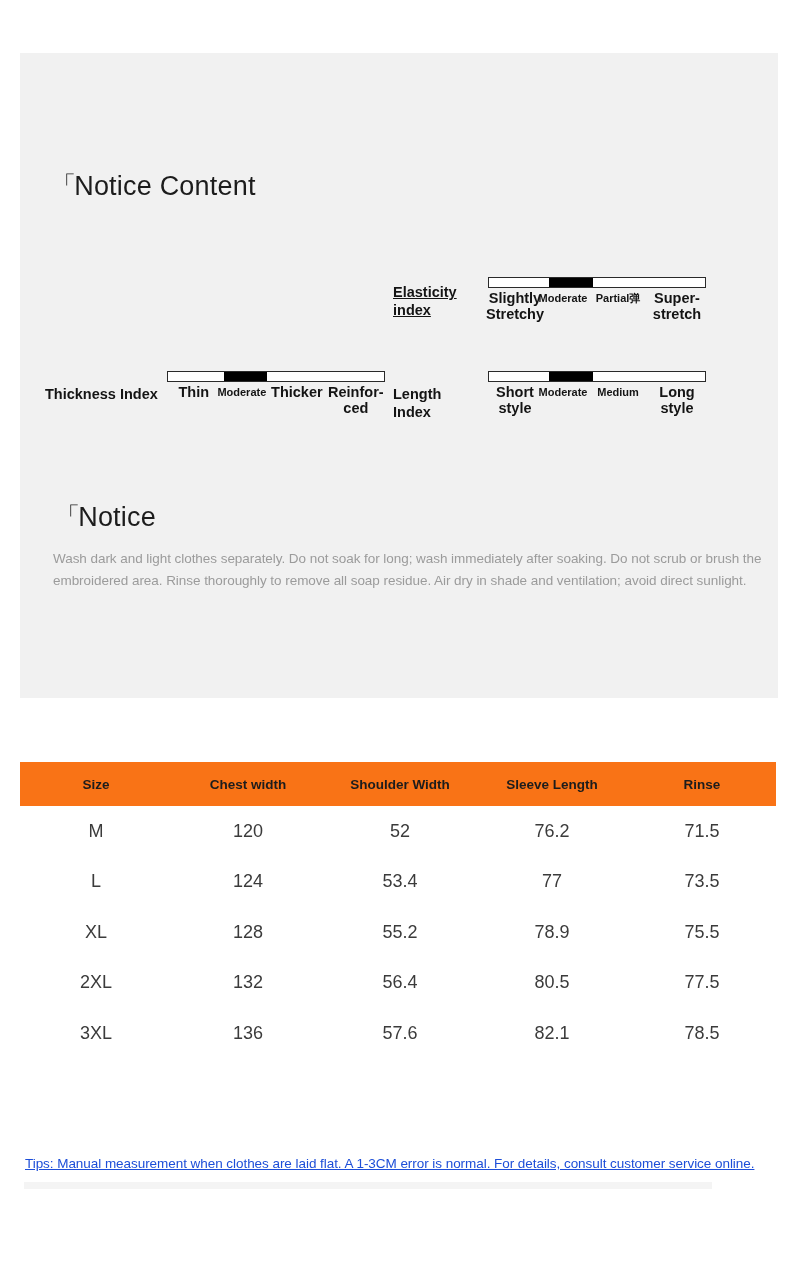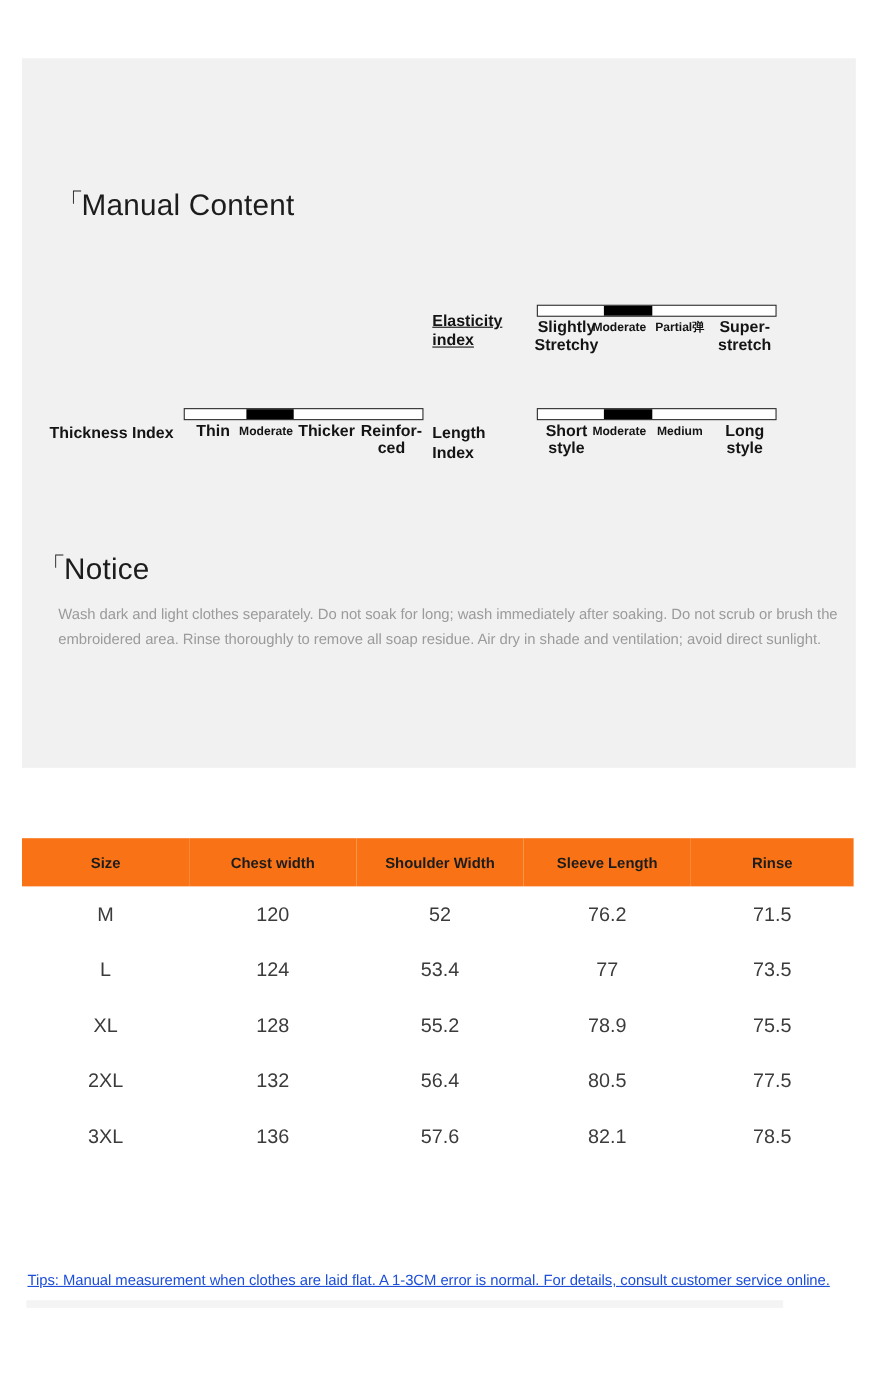--- a/index.html
+++ b/index.html
@@ -35,21 +35,21 @@
     white-space: nowrap;
   }
   .section-heading .bracket {
     font-family: "DejaVu Sans", sans-serif;
     font-size: 24px;
     display: inline-block;
     vertical-align: 2px;
     margin-right: -2px;
   }
   .heading-fabric { left: 32px; top: 116px; }
-  .heading-notice { left: 16px; top: 447px; }
+  .heading-notice { left: 36px; top: 447px; }
 
   
   .index-row {
     position: absolute;
     display: flex;
     align-items: flex-start;
   }
   .row-version   { left: 2px;   top: 228px; }
   .row-elastic   { left: 373px; top: 224px; }
   .row-thickness { left: 2px;   top: 318px; margin-left: 23px; }
@@ -173,21 +173,21 @@
     letter-spacing: -0.05px;
     text-decoration: underline;
   }
 </style>
 </head>
 <body>
 
 <div class="fabric-card">
 
   <div class="section-heading heading-fabric">
-    <span class="bracket">「</span><span>Manual Content</span>
+    <span class="bracket">「</span><span>Notice Content</span>
   </div>
 
 
   <div class="index-row row-elastic">
     <div class="index-title two-line" style="width:86px;text-decoration:underline;">Elasticity index</div>
     <div class="meter">
       <div class="meter-bar">
         <div class="fill" id="fill-1" style="left: 28%; width: 20%;"></div>
       </div>
       <div class="meter-labels">

